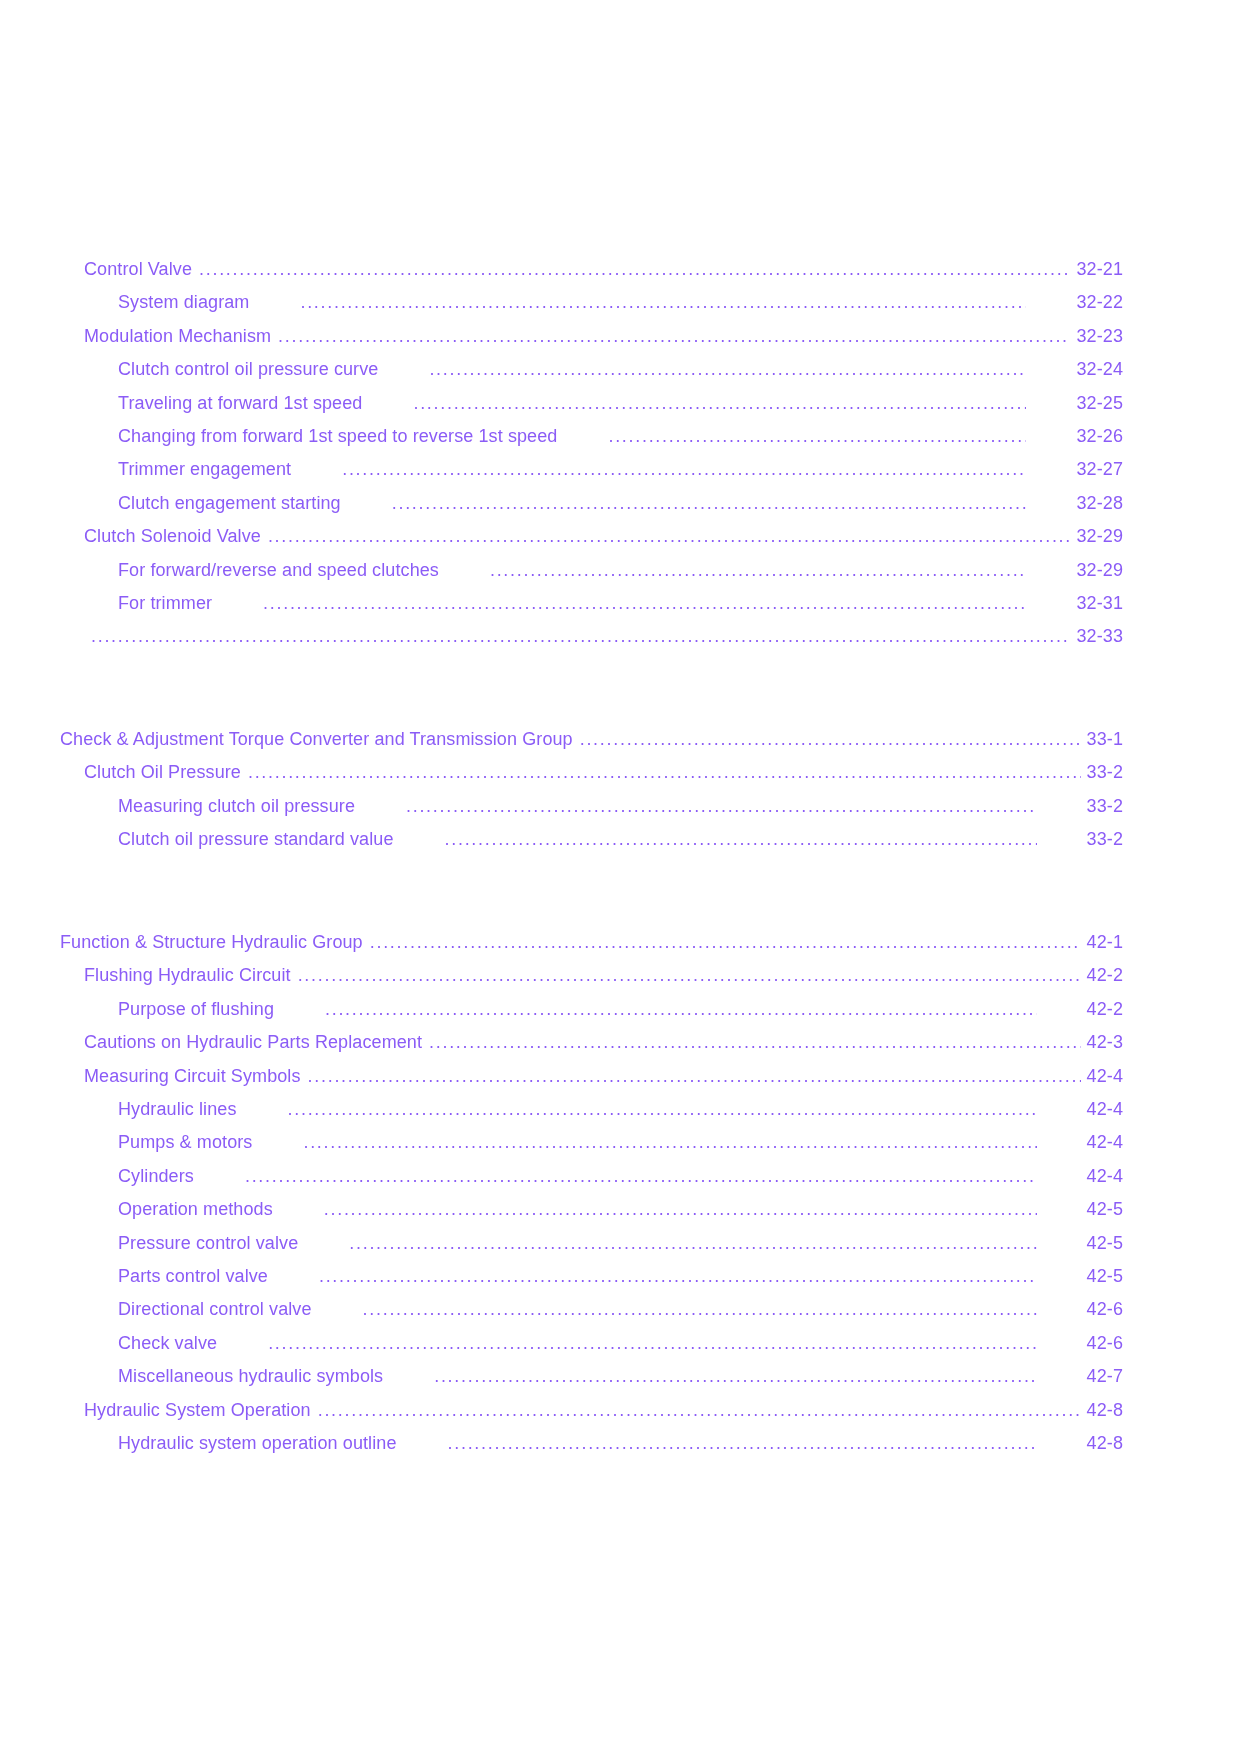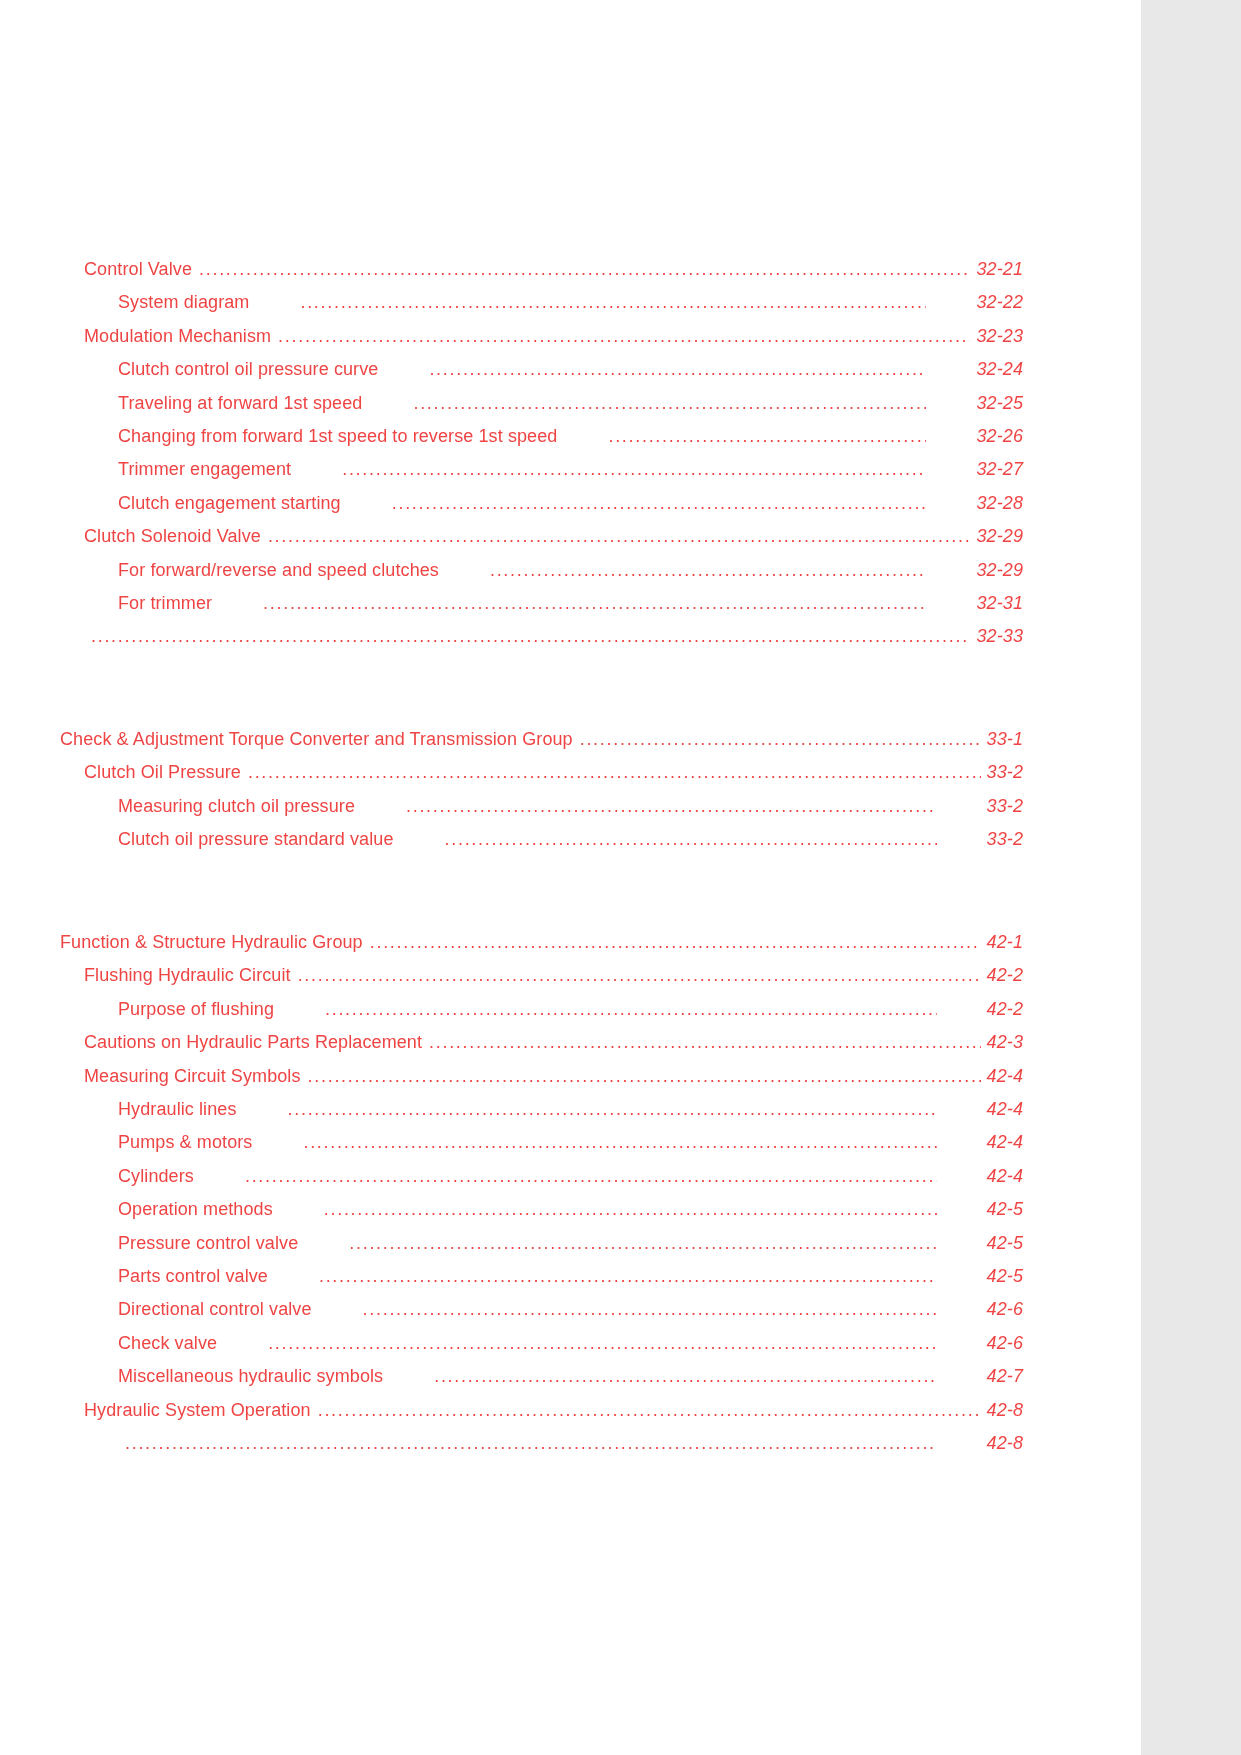--- a/index.html
+++ b/index.html
@@ -7,25 +7,25 @@
     padding: 0;
   }
   body {
     width: 1241px;
     height: 1755px;
     background: #e8e8e8;
     font-family: "Liberation Sans", sans-serif;
   }
   .sheet {
     position: relative;
-    width: 1141px;
+    width: 1241px;
     height: 1755px;
     background: #ffffff;
     overflow: hidden;
-    color: #ef4444;
+    color: #8b5cf6;
   }
   .toc {
     position: absolute;
     left: 60px;
     right: 118px;
     top: 253px;
   }
   .toc-row {
     display: flex;
     align-items: baseline;
@@ -50,21 +50,20 @@
     letter-spacing: 1.7px;
     min-width: 10px;
   }
   .toc-leader::after {
     content: "..........................................................................................................................................................................................................................";
   }
   .toc-page {
     white-space: nowrap;
     flex: 0 0 auto;
     text-align: right;
-    font-style: italic;
   }
   .toc-gap {
     height: 33.4px;
   }
 </style>
 </head>
 <body>
 
 <main class="sheet">
   <div class="toc" id="toc">
@@ -218,17 +217,18 @@
     <span class="toc-title">Miscellaneous hydraulic symbols</span>
     <span class="toc-leader"></span>
     <span class="toc-page">42-7</span>
   </div>
       <div class="toc-row lvl-1">
     <span class="toc-title">Hydraulic System Operation</span>
     <span class="toc-leader"></span>
     <span class="toc-page">42-8</span>
   </div>
       <div class="toc-row lvl-2">
+    <span class="toc-title">Hydraulic system operation outline</span>
     <span class="toc-leader"></span>
     <span class="toc-page">42-8</span>
   </div>
     </div>
 </main>
 
 </body></html>

